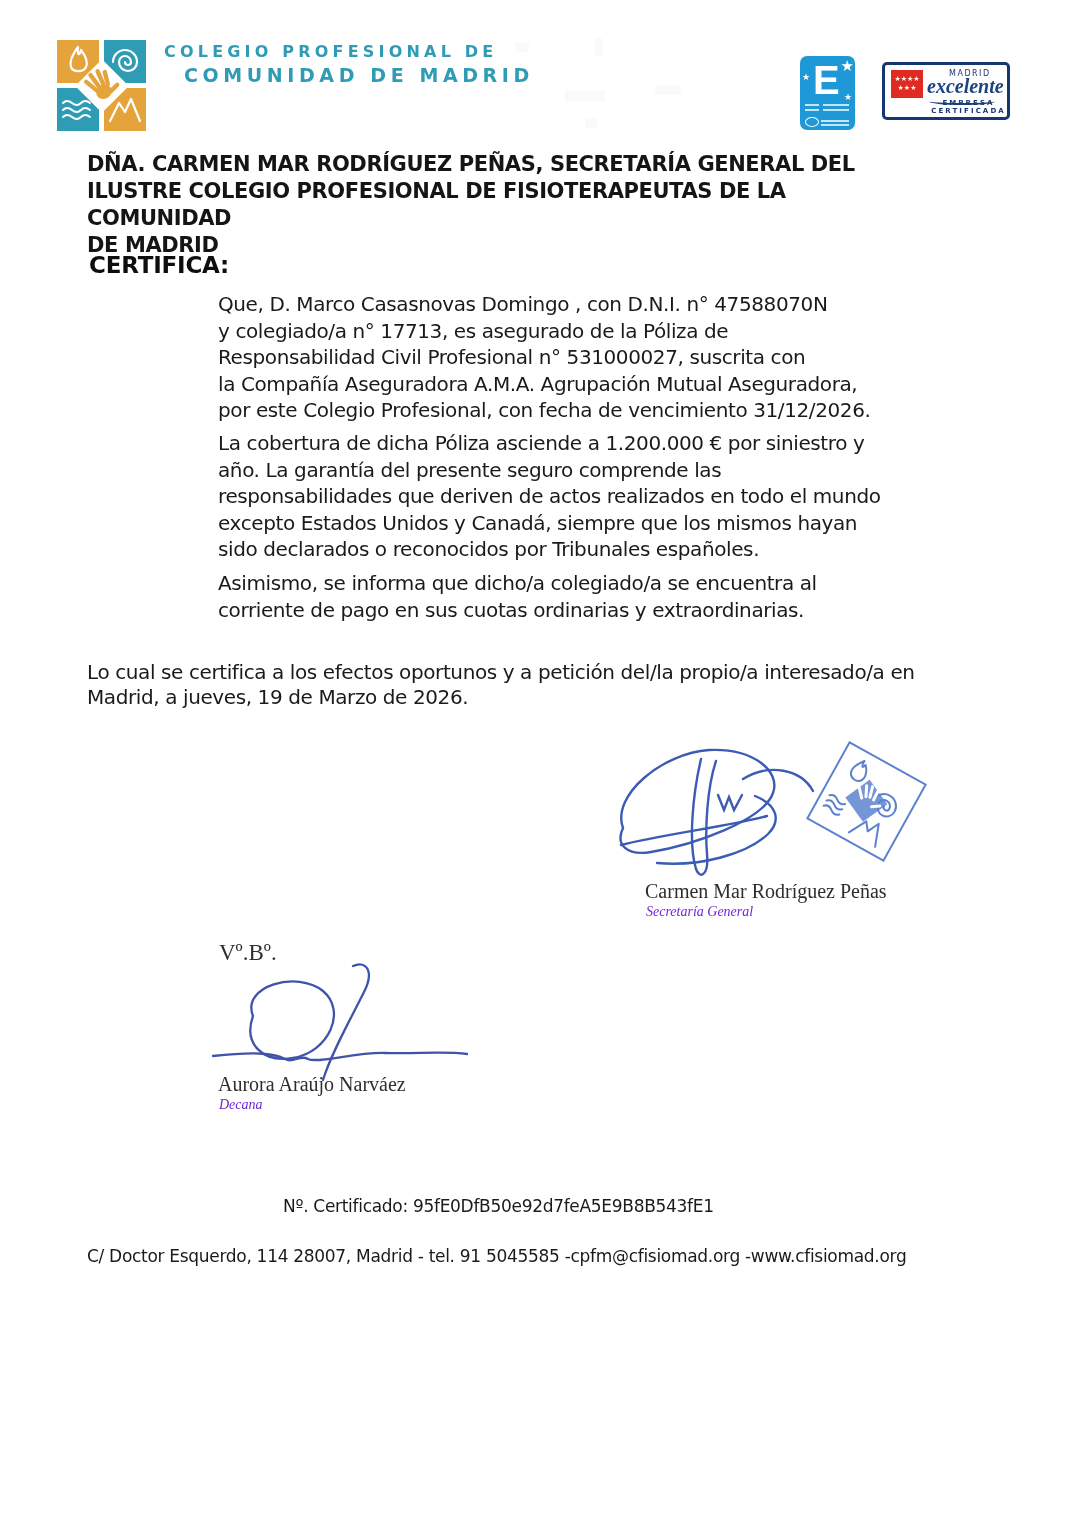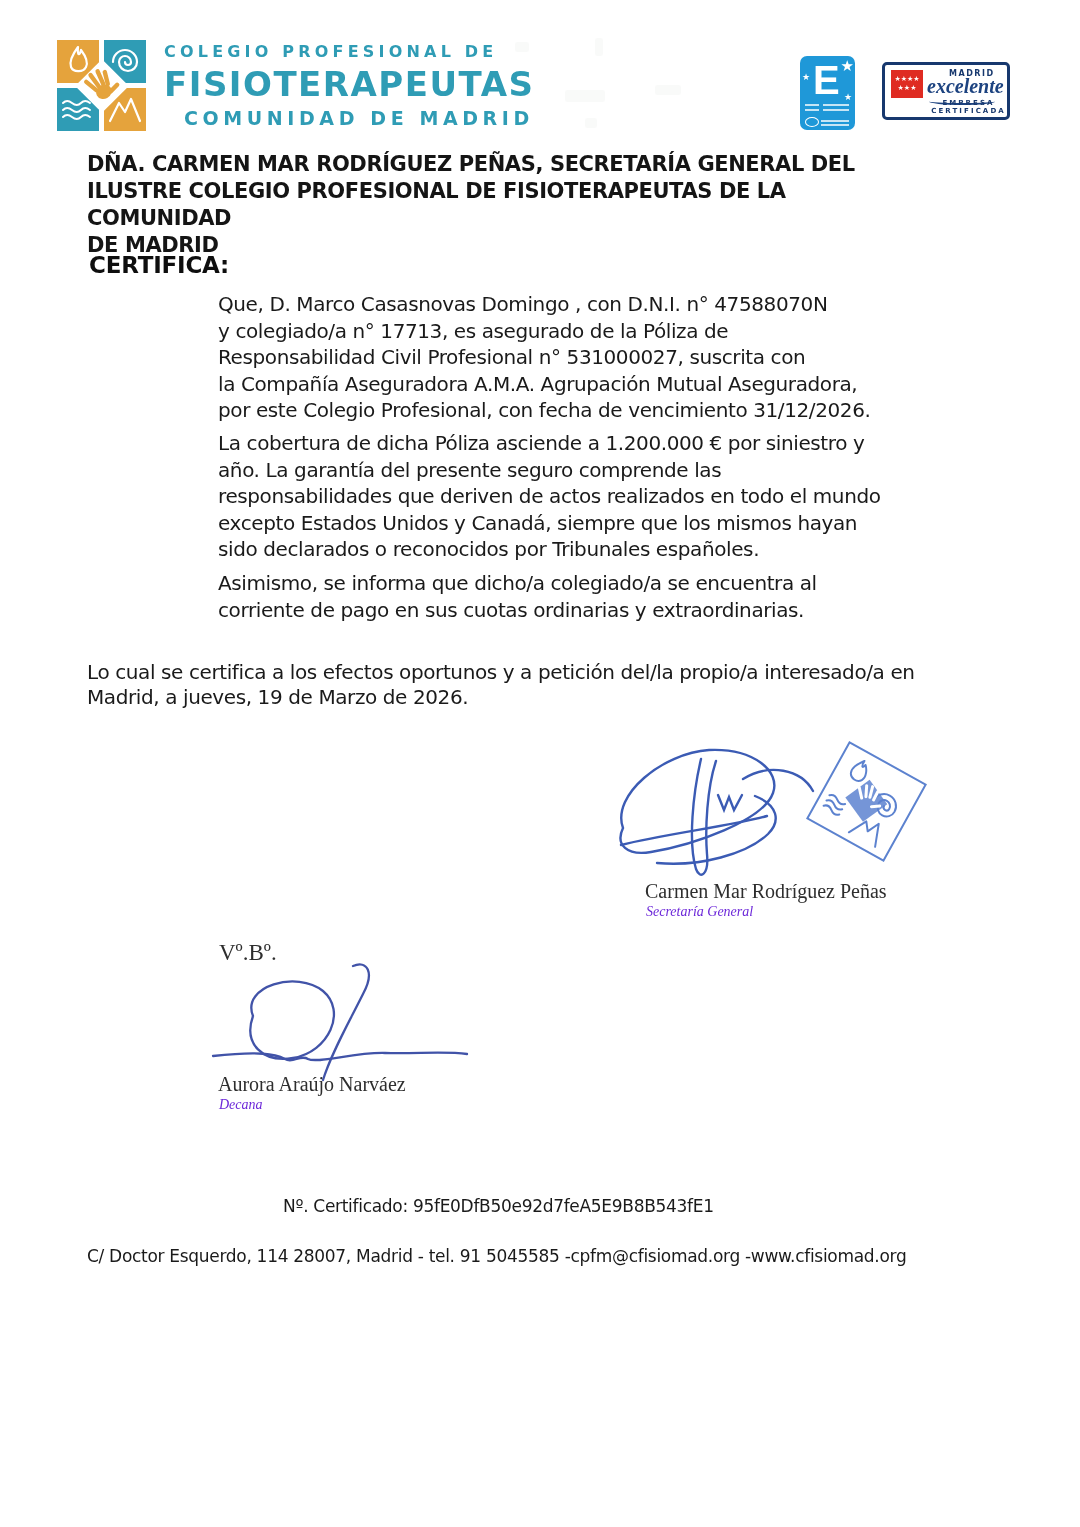--- a/index.html
+++ b/index.html
@@ -36,21 +36,21 @@
   .e-badge .star-br{position:absolute;right:3px;top:36px;font-size:9px;}
   .e-badge .ebar{position:absolute;height:2px;background:#ffffff;opacity:.75;}
   .e-badge .eoval{position:absolute;left:5px;top:61px;width:12px;height:8px;border:1.6px solid #fff;
                   border-radius:50%;}
 
   .me-badge{position:absolute;left:882px;top:62px;width:122px;height:52px;background:#fff;
             border:3px solid #17386e;border-radius:5px;}
   .me-flag{position:absolute;left:6px;top:5px;width:32px;height:28px;background:#df2b22;
            color:#fff;text-align:center;line-height:9px;padding-top:5px;box-sizing:border-box;}
   .me-flag .stars{font-size:7px;letter-spacing:0;display:block;}
-  .me-word-madrid{position:absolute;left:44px;top:4px;color:#17386e;font-size:8px;font-weight:bold;
+  .me-word-madrid{position:absolute;left:44px;top:4px;color:#17386e;font-size:8px;font-weight:normal;
                   letter-spacing:1.5px;padding-left:20px;}
   .me-script{position:absolute;left:42px;top:10px;color:#1d4380;font-size:20px;
              font-family:"Liberation Serif",serif;font-style:italic;font-weight:bold;}
   .me-swoosh{position:absolute;left:44px;top:33px;width:66px;height:5px;
              border-bottom:2px solid #1d4380;border-radius:50%;}
   .me-cert{position:absolute;left:0;right:0;bottom:2px;text-align:center;color:#17386e;
            font-size:7px;letter-spacing:2.1px;font-weight:bold;margin-left:45px;}
 
   
   .doc-text{position:absolute;white-space:pre-line;letter-spacing:-0.4px;}
@@ -122,21 +122,20 @@
           <line x1="26" y1="21" x2="29" y2="9"></line>
           <line x1="25" y1="29" x2="34" y2="26"></line>
         </g>
         <ellipse cx="19" cy="26" rx="8" ry="7" fill="#e5a33c"></ellipse>
       </svg>
     </div>
   </div>
 
   <div class="logo-text">
     <div class="logo-l1">COLEGIO PROFESIONAL DE</div>
-    <div class="logo-l2">FISIOTERAPEUTAS</div>
     <div class="logo-l3">COMUNIDAD DE MADRID</div>
   </div>
 
   <div class="scan-artifact">
     <span style="left:10px;top:12px;width:14px;height:10px;"></span>
     <span style="left:90px;top:8px;width:8px;height:18px;"></span>
     <span style="left:60px;top:60px;width:40px;height:12px;"></span>
     <span style="left:150px;top:55px;width:26px;height:10px;"></span>
     <span style="left:80px;top:88px;width:12px;height:10px;"></span>
   </div>

